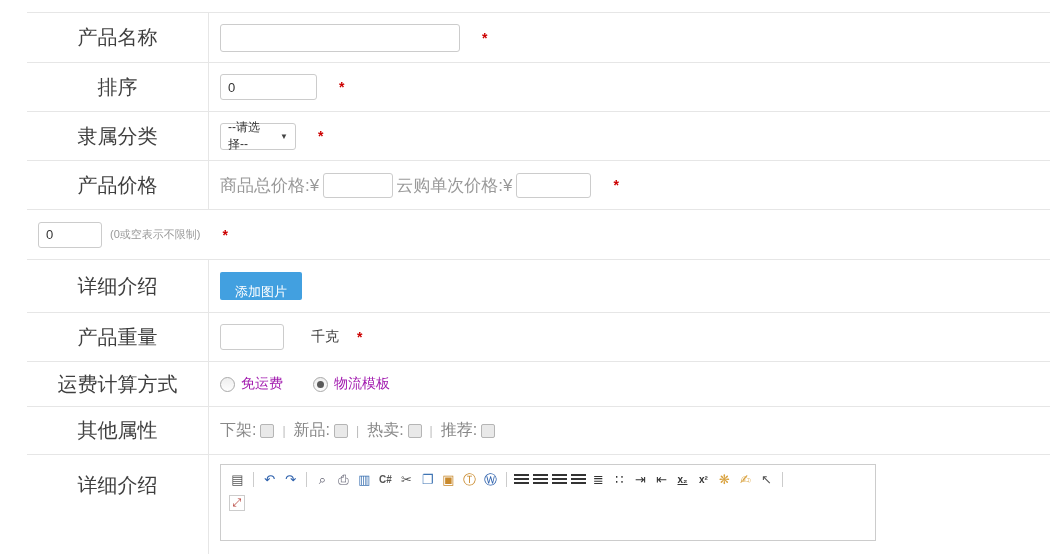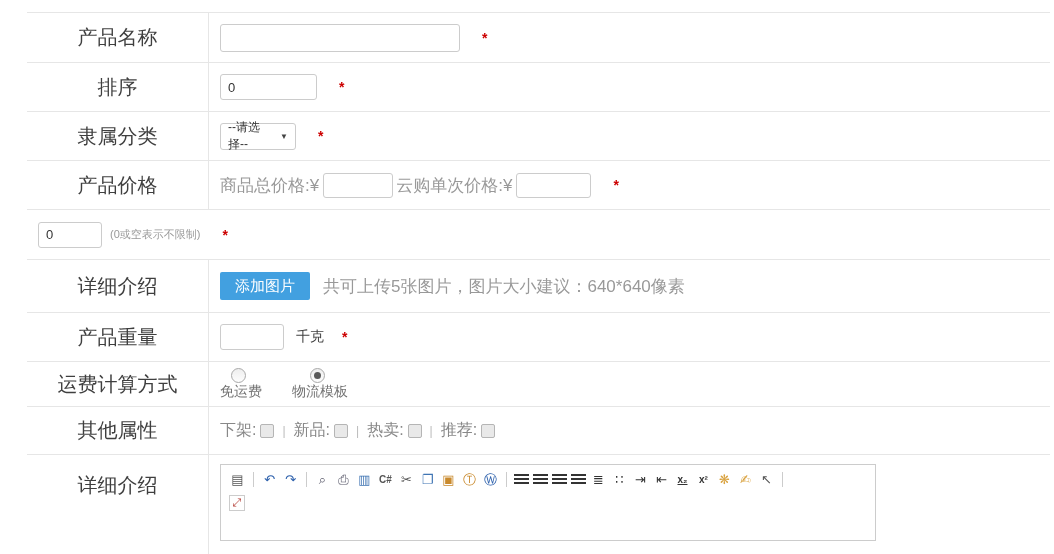--- a/index.html
+++ b/index.html
@@ -20,24 +20,24 @@
   .row.top .label-cell{align-items:flex-start;padding-top:17px;}
   .row.top .field-cell{align-items:flex-start;}
   .ipt{height:26px;border:1px solid #ccc;border-radius:3px;padding:0 7px;font-size:13px;color:#333;
        box-sizing:border-box;outline:none;background:#fff;}
   .w240{width:240px;height:28px;} .w95{width:97px;} .w62{width:64px;} .w70{width:70px;} .w75{width:75px;}
   .req{font-size:14px;font-weight:bold;margin-left:22px;}
   .hint{font-size:17px;color:#999;}
   .sel{width:76px;height:27px;border:1px solid #ccc;border-radius:3px;background:#fff;display:inline-flex;
        align-items:center;justify-content:space-between;padding:0 7px;font-size:12px;color:#333;cursor:pointer;box-sizing:border-box;}
   .sel::after{content:"▼";font-size:8px;color:#444;margin-left:6px;}
-  .btn-blue{height:28px;padding:4px 15px;border:none;border-radius:2px;color:#fff;font-size:15px;cursor:pointer;margin-right:13px;}
-  .unit{font-size:14px;color:#3f3f3f;margin-left:12px;}
-  
-  .radio-opt{display:inline-flex;align-items:center;margin-right:30px;font-size:14px;color:#737373;cursor:pointer;flex-direction:column;}
+  .btn-blue{height:28px;padding:11px 15px;border:none;border-radius:2px;color:#fff;font-size:13px;cursor:pointer;margin-right:13px;}
+  .unit{font-size:14px;color:#3f3f3f;margin-left:27px;}
+  
+  .radio-opt{display:inline-flex;align-items:center;margin-right:30px;font-size:14px;color:#a21caf;cursor:pointer;}
   .radio{position:relative;width:13px;height:13px;border:1px solid #a9a9a9;border-radius:50%;
          background:linear-gradient(180deg,#eee,#fdfdfd);margin-right:6px;display:inline-block;}
   .radio.on::after{content:"";position:absolute;left:3px;top:3px;width:7px;height:7px;border-radius:50%;background:#5a5a5a;}
   .attr-label{font-size:16px;color:#888;}
   .cb{width:12px;height:12px;border:1px solid #b5b5b5;border-radius:2px;background:#e9e9e9;
       display:inline-block;margin-left:4px;vertical-align:-2px;cursor:pointer;}
   .attr-sep{color:#bbb;font-size:12px;margin:0 8px;}
   
   .editor{width:656px;border:1px solid #ccc;margin-top:9px;background:#fff;box-sizing:border-box;}
   .tb-rows{padding:3px 6px;}
@@ -100,21 +100,20 @@
         <input class="ipt w62" value="0" style="">
         <span class="hint" style="margin-left:8px;font-size:11px">(0或空表示不限制)</span>
         <span class="req" style="color: rgb(204, 0, 0);">*</span>
       </div>
     </div>
 
     <div class="row" style="height:52px">
       <div class="label-cell">详细介绍</div>
       <div class="field-cell">
         <button class="btn-blue" id="add-image-btn" style="background: rgb(66, 160, 224);">添加图片</button>
-        <span class="hint">共可上传5张图片，图片大小建议：640*640像素</span>
       </div>
     </div>
 
     <div class="row" style="height:48px">
       <div class="label-cell">产品重量</div>
       <div class="field-cell">
         <input class="ipt w62" value="" style="">
         <span class="unit">千克</span>
         <span class="req" style="margin-left: 18px; color: rgb(204, 0, 0);">*</span>
       </div>

